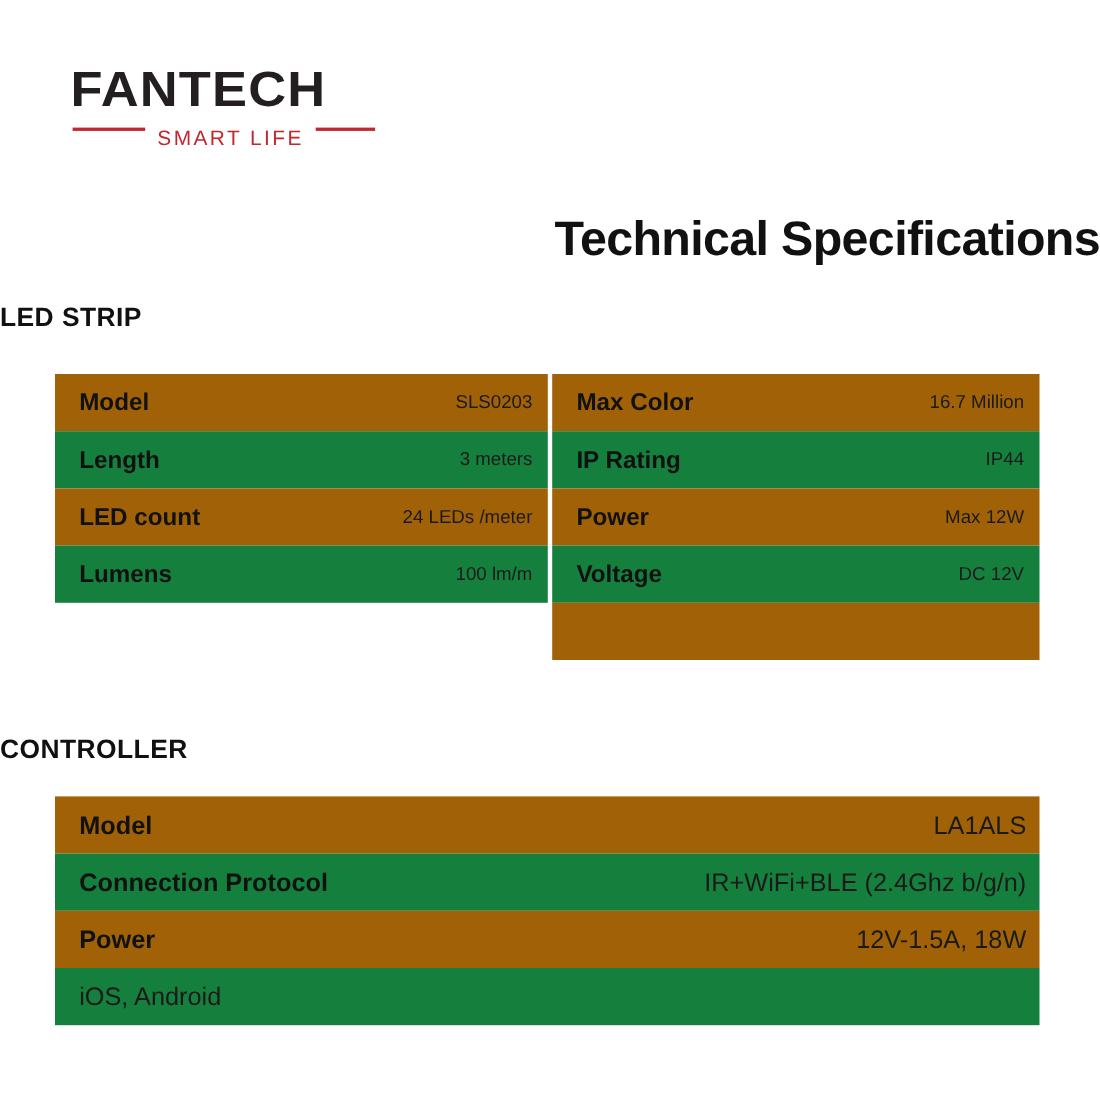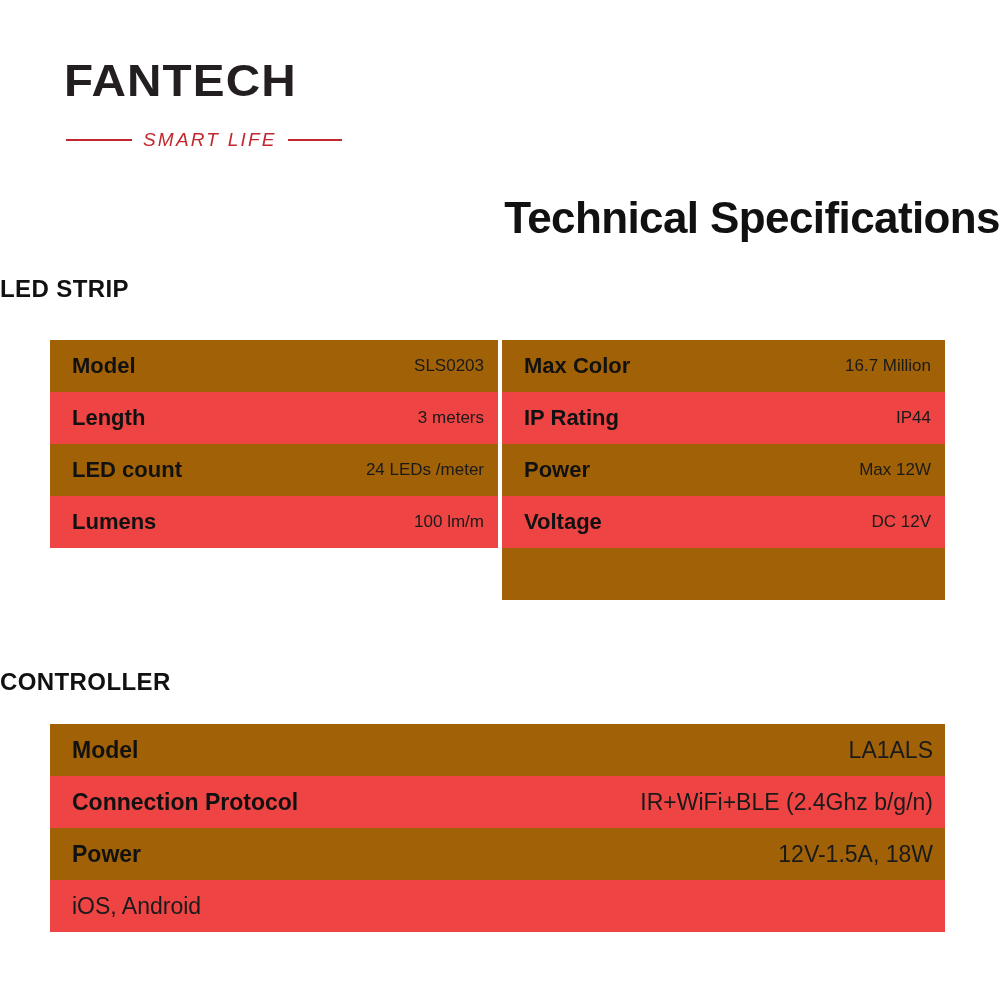--- a/index.html
+++ b/index.html
@@ -29,25 +29,23 @@
     font-size: 45px;
     letter-spacing: 1px;
     color: #231f20;
     line-height: 1;
     transform: scaleX(1.06);
     transform-origin: left center;
     white-space: nowrap;
   }
   .tagline-row {
     display: flex;
-    align-items: center;
-    margin-top: 26px;
+    margin-top: 13px;
     margin-left: 2px;
     width: 278px;
-    font-style: italic;
   }
   .tag-rule {
     height: 2.5px;
     background: #c1272d;
     flex: 0 0 auto;
   }
   .tag-rule.left  { width: 66px; }
   .tag-rule.right { width: 54px; }
   .tagline-text {
     color: #c1272d;
@@ -94,21 +92,21 @@
 
   .spec-row {
     height: 52px;
     display: flex;
     align-items: center;
     justify-content: space-between;
     box-sizing: border-box;
     padding: 0 14px 0 22px;
   }
   .spec-row.shaded { background: #a16207; }
-  .spec-row.plain  { background: #ef4444; }
+  .spec-row.plain  { background: #15803d; }
 
   .spec-label {
     font-size: 22px;
     font-weight: bold;
     color: #111111;
     white-space: nowrap;
   }
   .spec-value {
     font-size: 17px;
     font-weight: normal;

